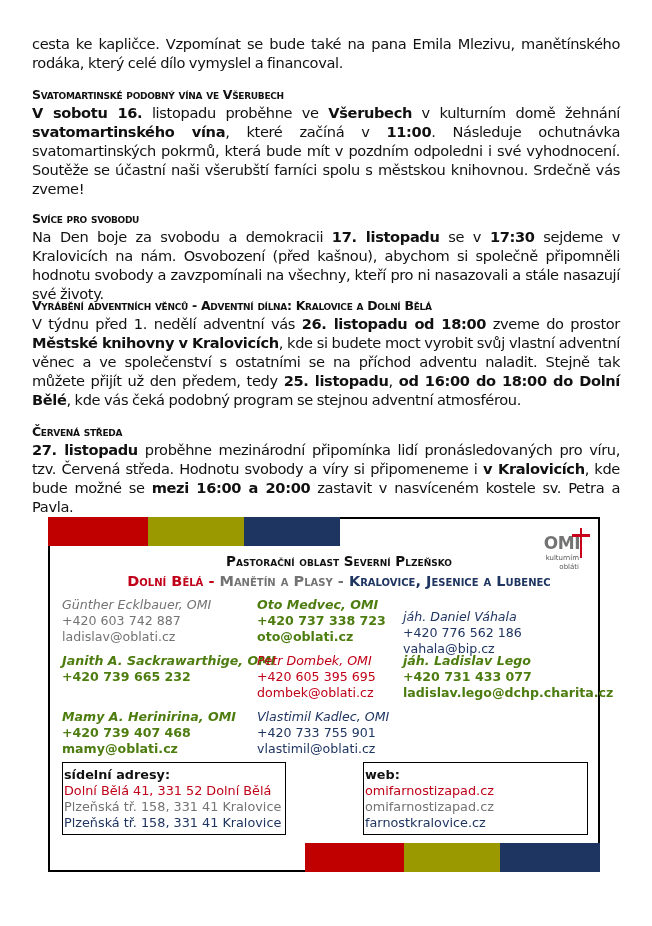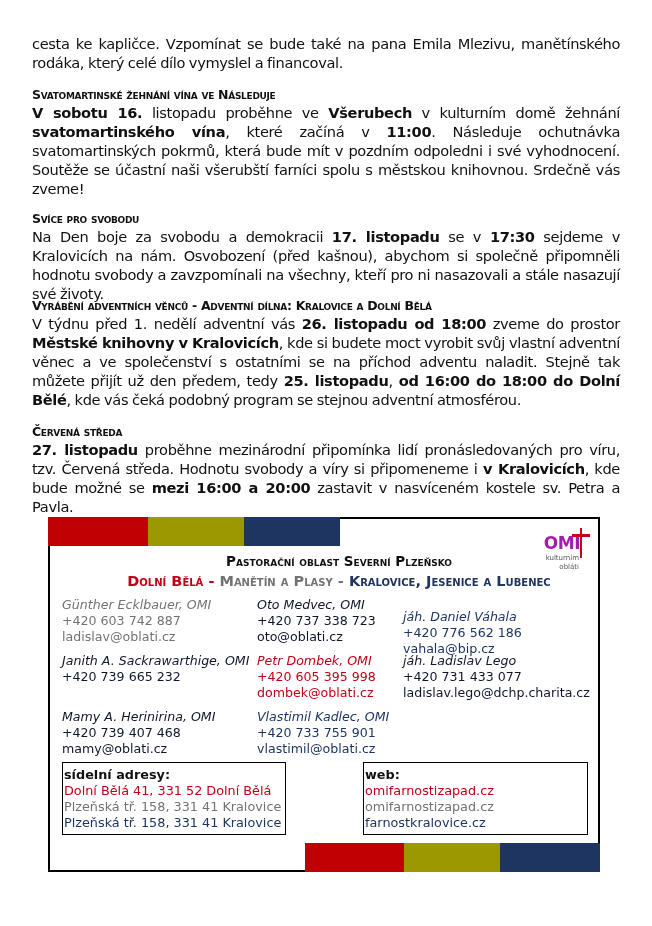--- a/index.html
+++ b/index.html
@@ -13,49 +13,49 @@
 
     .box { position: absolute; left: 48px; top: 517px; width: 552px; height: 355px; box-sizing: border-box; }
     .box .frame-left { position: absolute; left: 0; top: 29px; width: 2px; height: 326px; background: #000; }
     .box .frame-top { position: absolute; left: 292px; top: 0; width: 260px; height: 2px; background: #000; }
     .box .frame-right { position: absolute; right: 0; top: 0; width: 2px; height: 326px; background: #000; }
     .box .frame-bottom { position: absolute; left: 0; bottom: 0; width: 258px; height: 2px; background: #000; }
     .bar { position: absolute; height: 29px; }
     .c-red { color: #c00018; }
     .c-olive { color: #737373; }
     .c-navy { color: #1f3561; }
-    .c-dark { color: #0f172a; }
+    .c-dark { color: #4d7c0f; font-weight: bold; }
 
     .box-title { position: absolute; left: 15px; width: 552px; text-align: center; font-variant: small-caps; }
     .t1 { top: 36px; font-size: 13.5px; font-weight: bold; }
     .t2 { top: 56px; font-size: 14.5px; font-weight: bold; }
 
     .logo { position: absolute; right: 10px; top: 8px; width: 50px; height: 46px; }
-    .logo .omi { position: absolute; right: 10px; top: 8px; font-weight: bold; font-size: 17px; color: #a21caf; letter-spacing: -0.5px; }
+    .logo .omi { position: absolute; right: 10px; top: 8px; font-weight: bold; font-size: 17px; color: #737373; letter-spacing: -0.5px; }
     .logo .cross-v { position: absolute; right: 8px; top: 3px; width: 2.5px; height: 30px; background: #c8001a; }
     .logo .cross-h { position: absolute; right: 0; top: 9px; width: 18px; height: 2.5px; background: #c8001a; }
     .logo .sub { position: absolute; right: 11px; font-size: 7px; color: #555; text-align: right; }
     .logo .s1 { top: 29px; } .logo .s2 { top: 38px; }
 
     .contact { position: absolute; font-size: 12.6px; line-height: 16px; }
     .contact .name { font-style: italic; }
 
     .addr-box { position: absolute; top: 245px; height: 73px; border: 1.5px solid #000; box-sizing: border-box; padding: 4px 1px; font-size: 12.8px; line-height: 16px; }
     .addr-box .lbl { font-weight: bold; color: #111; }
   </style>
 </head>
 <body>
 
 <div class="page">
   <div class="sec" style="top:34px;">
     <p class="para"><span>cesta ke kapličce. Vzpomínat se bude také na pana Emila Mlezivu, manětínského rodáka, který celé dílo vymyslel a financoval.</span></p>
   </div>
 
   <div class="sec" style="top:87px;">
-    <p class="heading">Svatomartinské žehnání vína ve Následuje</p>
+    <p class="heading">Svatomartinské podobný vína ve Všerubech</p>
     <p class="para"><b>V sobotu 16.</b><span> listopadu proběhne ve </span><b>Všerubech</b><span> v kulturním domě žehnání </span><b>svatomartinského vína</b><span>, které začíná v </span><b>11:00</b><span>. Následuje ochutnávka svatomartinských pokrmů, která bude mít v pozdním odpoledni i své vyhodnocení. Soutěže se účastní naši všerubští farníci spolu s městskou knihovnou. Srdečně vás zveme!</span></p>
   </div>
 
   <div class="sec" style="top:211px;">
     <p class="heading">Svíce pro svobodu</p>
     <p class="para"><span>Na Den boje za svobodu a demokracii </span><b>17. listopadu</b><span> se v </span><b>17:30</b><span> sejdeme v Kralovicích na nám. Osvobození (před kašnou), abychom si společně připomněli hodnotu svobody a zavzpomínali na všechny, kteří pro ni nasazovali a stále nasazují své životy.</span></p>
   </div>
 
   <div class="sec" style="top:298px;">
     <p class="heading">Vyrábění adventních věnců - Adventní dílna: Kralovice a Dolní Bělá</p>
@@ -110,21 +110,21 @@
         <div class="name">jáh. Daniel Váhala</div>
         <div>+420 776 562 186</div>
         <div>vahala@bip.cz</div>
       </div>
       <div class="contact c-dark" style="left: 14px; top: 136px;">
         <div class="name">Janith A. Sackrawarthige, OMI</div>
         <div>+420 739 665 232</div>
       </div>
       <div class="contact c-red" style="left: 209px; top: 136px;">
         <div class="name">Petr Dombek, OMI</div>
-        <div>+420 605 395 998</div>
+        <div>+420 605 395 695</div>
         <div>dombek@oblati.cz</div>
       </div>
       <div class="contact c-dark" style="left: 355px; top: 136px;">
         <div class="name">jáh. Ladislav Lego</div>
         <div>+420 731 433 077</div>
         <div>ladislav.lego@dchp.charita.cz</div>
       </div>
       <div class="contact c-dark" style="left: 14px; top: 192px;">
         <div class="name">Mamy A. Herinirina, OMI</div>
         <div>+420 739 407 468</div>

